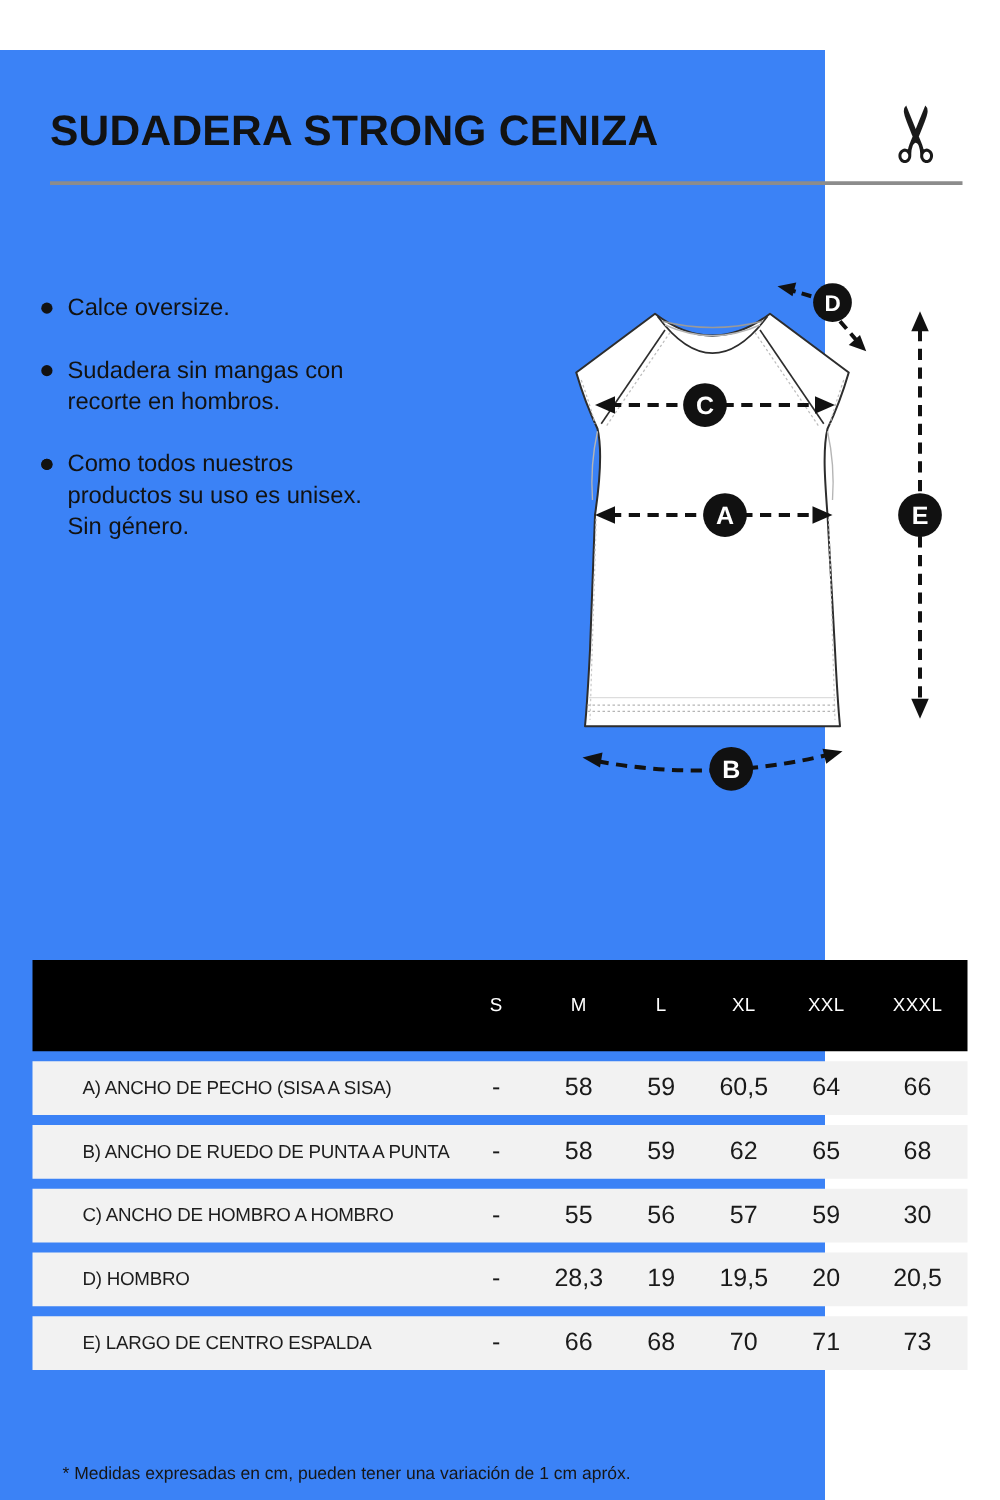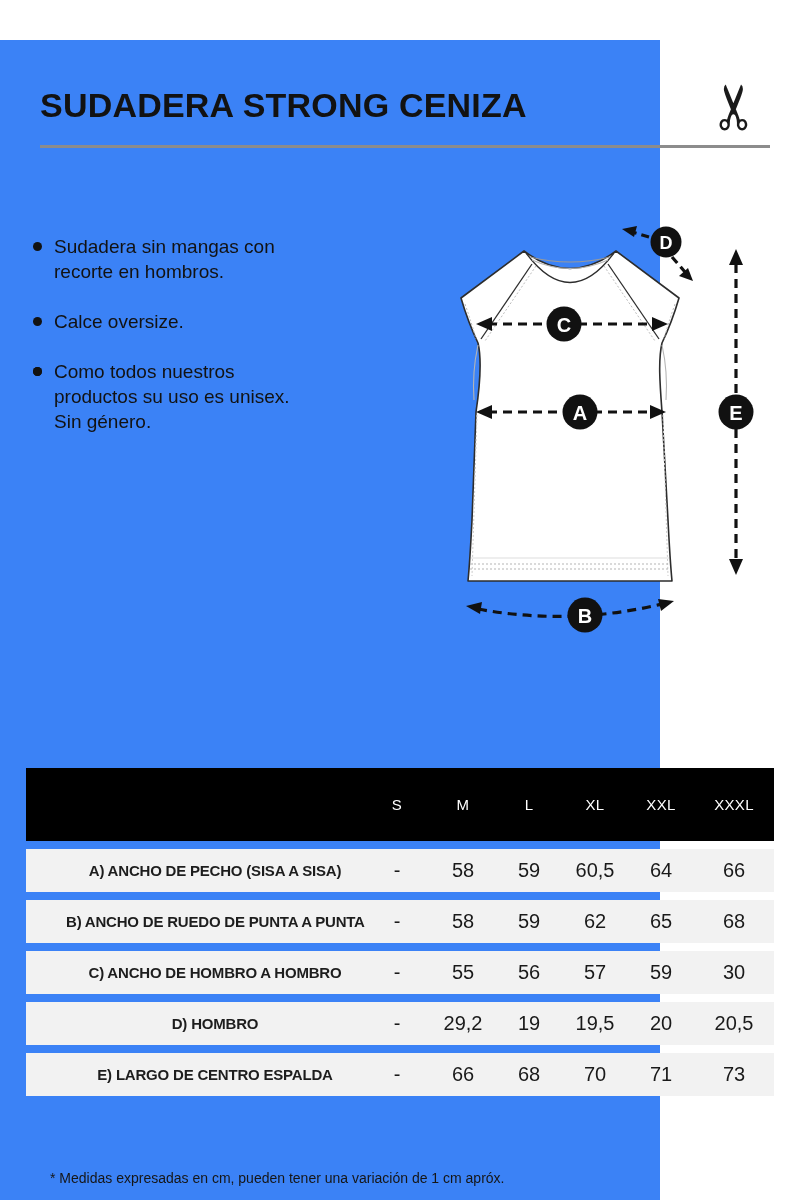--- a/index.html
+++ b/index.html
@@ -66,22 +66,22 @@
   .table-head {
     background: #000000; color: #ffffff; height: 73px;
   }
   .table-head .col {
     text-align: center; font-size: 15px; letter-spacing: 0.3px; font-weight: 400;
   }
   .data-row {
     background: #f2f2f2; height: 43px; margin-top: 8px;
   }
   .data-row .rlabel {
-    padding-left: 40px; font-size: 15px; font-weight: 700;
-    letter-spacing: -0.2px; color: #1d1d1d; white-space: nowrap; text-align: center;
+    padding-left: 40px; font-size: 15px; font-weight: 400;
+    letter-spacing: -0.2px; color: #1d1d1d; white-space: nowrap;
   }
   .data-row .val {
     text-align: center; font-size: 20px; color: #1a1a1a; font-weight: 400;
   }
 
   
   .footnote {
     position: absolute; left: 50px; top: 1130px;
     font-size: 14px; color: #161616;
   }
@@ -91,26 +91,26 @@
 
 <div class="page">
 
   <div class="title">SUDADERA STRONG CENIZA</div>
   <div class="scissors">✂</div>
   <div class="divider"></div>
 
   <ul class="features">
     <li>
       <span class="dot"></span>
+      <span class="txt">Calce oversize.</span>
+    </li>
+    <li>
+      <span class="dot"></span>
       <span class="txt">Sudadera sin mangas con
 recorte en hombros.</span>
-    </li>
-    <li>
-      <span class="dot"></span>
-      <span class="txt">Calce oversize.</span>
     </li>
     <li>
       <span class="dot"></span>
     </li>
     <li>
       <span class="dot"></span>
       <span class="txt">Como todos nuestros
 productos su uso es unisex.
 Sin género.</span>
     </li>
@@ -223,21 +223,21 @@
       <div class="val">55</div>
       <div class="val">56</div>
       <div class="val">57</div>
       <div class="val">59</div>
       <div class="val">30</div>
     </div>
 
     <div class="grid-row data-row">
       <div class="rlabel">D) HOMBRO</div>
       <div class="val">-</div>
-      <div class="val">29,2</div>
+      <div class="val">28,3</div>
       <div class="val">19</div>
       <div class="val">19,5</div>
       <div class="val">20</div>
       <div class="val">20,5</div>
     </div>
 
     <div class="grid-row data-row">
       <div class="rlabel">E) LARGO DE CENTRO ESPALDA</div>
       <div class="val">-</div>
       <div class="val">66</div>

